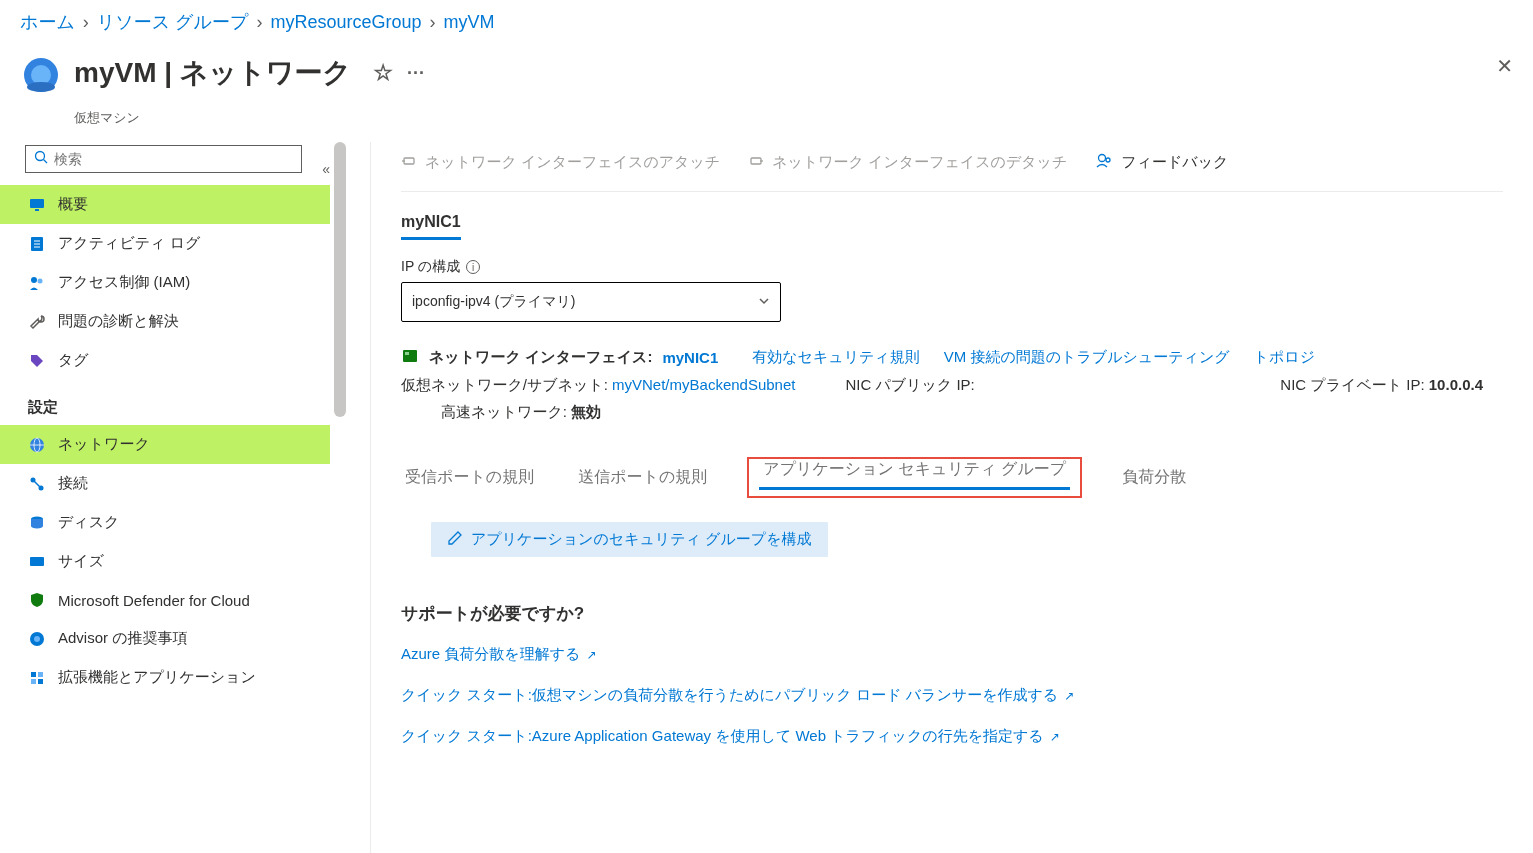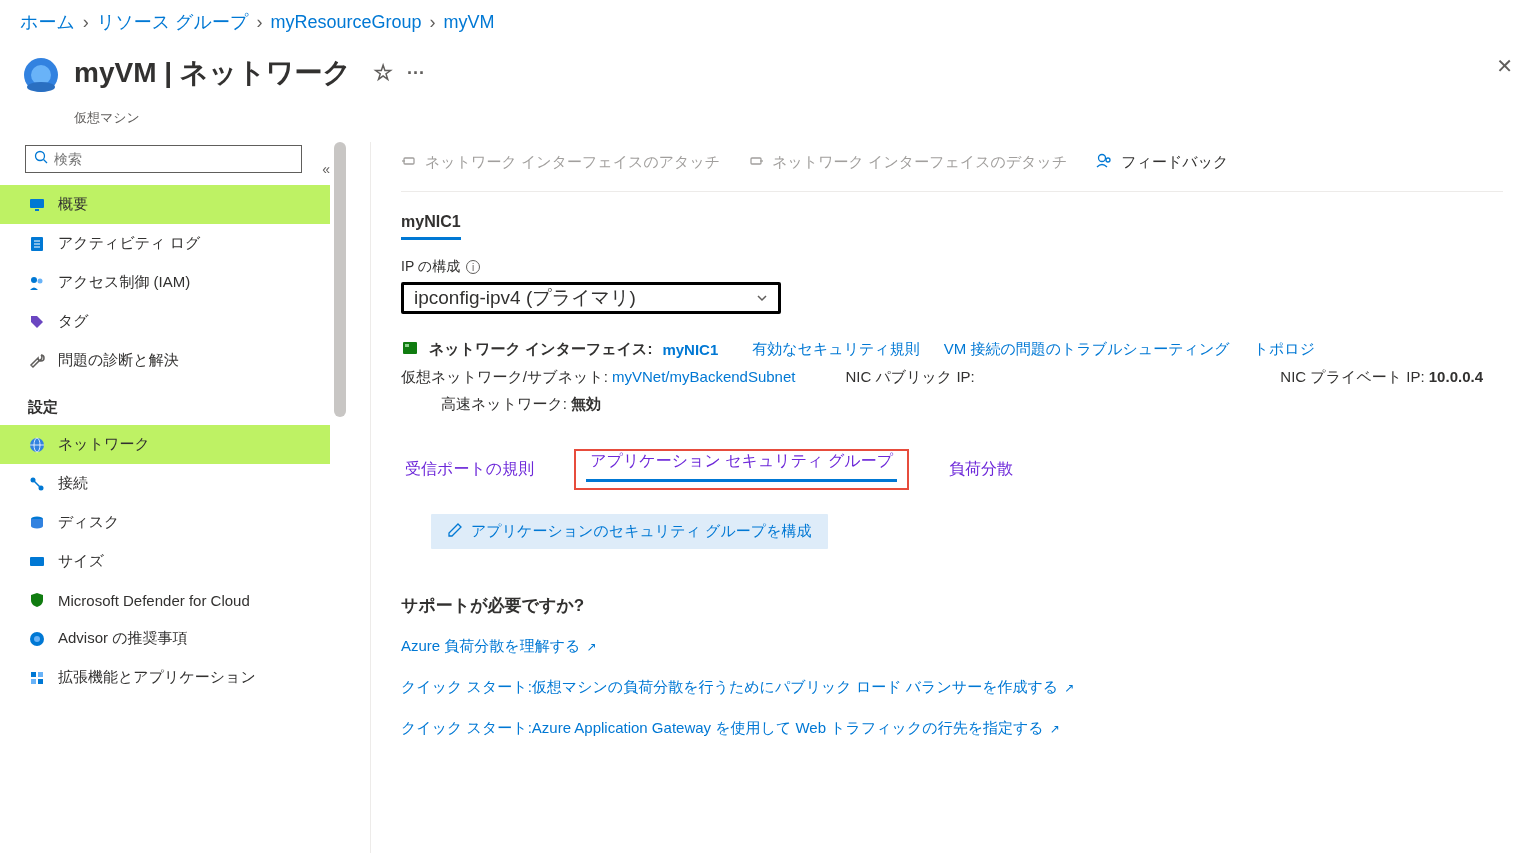--- a/index.html
+++ b/index.html
@@ -35,32 +35,32 @@
     .cmd-item { display: flex; align-items: center; gap: 8px; font-size: 15px; cursor: pointer; }
     .cmd-item.disabled { color: #a19f9d; }
     .cmd-item.enabled { color: #323130; }
     
     .nic-tab-area { padding-top: 15px; }
     .nic-tab { display: inline-block; font-size: 16px; padding: 6px 0; margin-right: 20px; font-weight: 600; border-bottom: 3px solid #0078d4; }
     
     .ip-config { margin-top: 18px; }
     .ip-config-label { font-size: 14px; margin-bottom: 6px; display: flex; align-items: center; gap: 6px; }
     .info-circle { width: 14px; height: 14px; border: 1px solid #605e5c; border-radius: 50%; display: inline-flex; align-items: center; justify-content: center; font-size: 10px; color: #605e5c; }
-    .dropdown { display: flex; align-items: center; justify-content: space-between; border: 3px solid #000000; border-radius: 2px; padding: 0 10px; width: 380px; font-size: 19px; cursor: pointer; }
+    .dropdown { display: flex; align-items: center; justify-content: space-between; border: 1px solid #000000; border-radius: 2px; padding: 10px 10px; width: 380px; font-size: 14px; cursor: pointer; }
     
     .ni-block { margin-top: 25px; font-size: 15px; }
     .ni-row1 { display: flex; align-items: center; gap: 10px; }
     .ni-row1 .label-bold { font-weight: 700; }
     .ni-links { margin-left: 24px; display: flex; gap: 24px; }
     .ni-row2, .ni-row3 { margin-top: 8px; display: flex; gap: 50px; align-items: center; flex-wrap: wrap; }
     .ni-field .k { color: #323130; }
     .ni-field .v-bold { font-weight: 700; }
     
     .tabs-row { display: flex; gap: 36px; margin-top: 35px; font-size: 16px; }
-    .tab { padding: 10px 4px; cursor: pointer; color: #6d28d9; }
+    .tab { padding: 10px 4px; cursor: pointer; color: #737373; }
     .tab.active { border-bottom: 3px solid #0078d4; }
     .highlight-box { border: 2px solid #e74c3c; padding: 0 10px; }
     
     .config-btn { display: inline-flex; align-items: center; gap: 8px; background: #deecf9; color: #0078d4; padding: 8px 16px; border-radius: 1px; font-size: 15px; margin-top: 24px; cursor: pointer; margin-left: 30px; }
     
     .support { margin-top: 45px; }
     .support h3 { font-size: 17px; font-weight: 600; margin-bottom: 20px; color: #323130; }
     .support a { display: flex; align-items: center; gap: 6px; font-size: 15px; margin-bottom: 22px; }
     .ext-icon { font-size: 12px; }
   </style>
@@ -140,32 +140,32 @@
               <circle cx="6" cy="6" r="3" fill="#0078d4"></circle>
               <circle cx="12" cy="7" r="2.5" fill="#69b3f8"></circle>
               <path d="M2 16 q4 -5 8 0" fill="#0078d4"></path>
             </svg>
           </span>
         <span>アクセス制御 (IAM)</span>
       </div>
       <div class="nav-item">
         <span class="ic">
             <svg width="18" height="18" viewBox="0 0 18 18">
+              <path d="M13 3 a3 3 0 1 1 -3 3 l-7 7 2 2 7-7 a3 3 0 0 0 1-5" fill="none" stroke="#605e5c" stroke-width="1.5"></path>
+            </svg>
+          </span>
+        <span>問題の診断と解決</span>
+      </div>
+      <div class="nav-item">
+        <span class="ic">
+            <svg width="18" height="18" viewBox="0 0 18 18">
               <path d="M3 3 h6 l6 6 -6 6 -6 -6 z" fill="#6b46c1"></path>
             </svg>
           </span>
         <span>タグ</span>
-      </div>
-      <div class="nav-item">
-        <span class="ic">
-            <svg width="18" height="18" viewBox="0 0 18 18">
-              <path d="M13 3 a3 3 0 1 1 -3 3 l-7 7 2 2 7-7 a3 3 0 0 0 1-5" fill="none" stroke="#605e5c" stroke-width="1.5"></path>
-            </svg>
-          </span>
-        <span>問題の診断と解決</span>
       </div>
 
       <div class="nav-section-title">設定</div>
 
       <div class="nav-item selected">
         <span class="ic">
             <svg width="18" height="18" viewBox="0 0 18 18">
               <circle cx="9" cy="9" r="7" fill="#3282e0"></circle>
               <ellipse cx="9" cy="9" rx="3" ry="7" fill="none" stroke="#fff" stroke-width="0.8"></ellipse>
               <line x1="2" y1="9" x2="16" y2="9" stroke="#fff" stroke-width="0.8"></line>
@@ -308,20 +308,21 @@
       <div class="ni-row3" style="padding-left:40px;">
         <span class="ni-field">
           <span class="k">高速ネットワーク:</span>
           <span class="v-bold">無効</span>
         </span>
       </div>
     </div>
 
     <div class="tabs-row">
       <span class="tab">受信ポートの規則</span>
+      <span class="tab">送信ポートの規則</span>
       <span class="highlight-box">
         <span class="tab active">アプリケーション セキュリティ グループ</span>
       </span>
       <span class="tab">負荷分散</span>
     </div>
 
     <div class="config-btn">
       <span><svg width="16" height="16" viewBox="0 0 16 16">
             <path d="M11 2 l3 3 -9 9 -3 0 0 -3 z" fill="none" stroke="#0078d4" stroke-width="1.3"></path>
           </svg></span>

